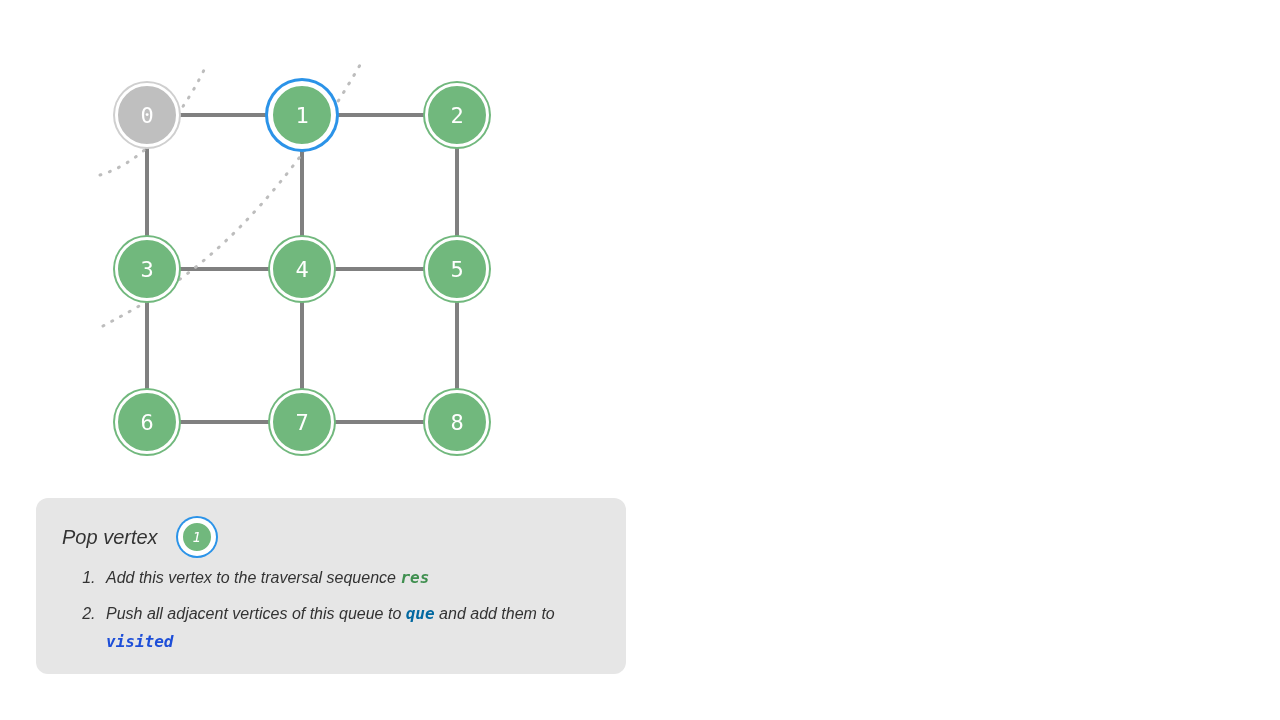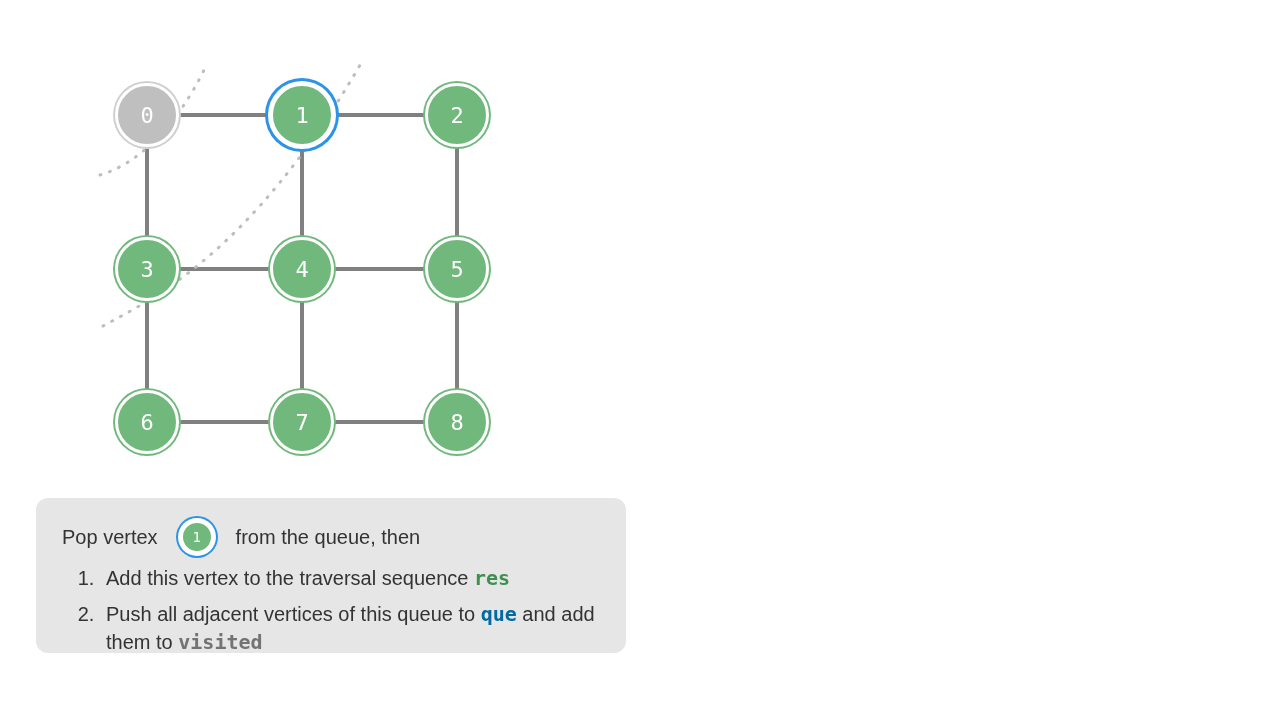--- a/index.html
+++ b/index.html
@@ -24,45 +24,46 @@
     font-size:22px;color:#ffffff;
     background:#71b87d;border:3px solid #ffffff;
     box-shadow:0 0 0 2px #71b87d;
     z-index:3;
   }
   .node.gray{background:#bfbfbf;box-shadow:0 0 0 2px #cfcfcf;}
   .node.active{box-shadow:0 0 0 2px #ffffff,0 0 0 5px #2b93e8;}
 
   
   #instruction-card{
-    position:absolute;left:36px;top:498px;width:590px;height:155px;
+    position:absolute;left:36px;top:498px;width:590px;height:176px;
     background:#e6e6e6;border-radius:12px;box-sizing:border-box;
     padding:22px 26px 3px 26px;
+    font-style:italic;
   }
   .instr-head{
     font-size:20px;color:#333333;display:flex;align-items:center;gap:0;
     line-height:34px;
   }
   .badge-node{
     display:inline-flex;align-items:center;justify-content:center;
     width:28px;height:28px;border-radius:50%;
     background:#71b87d;border:3px solid #ffffff;
     box-shadow:0 0 0 2px #ffffff,0 0 0 4px #2b93e8;
     color:#fff;font-family:"DejaVu Sans Mono","Liberation Mono",monospace;
     font-size:14px;margin:0 22px;vertical-align:middle;
   }
   ol.instr-list{
-    margin:10px 0 0 0;padding:0 0 0 38px;font-size:20px;color:#333;
+    margin:10px 0 0 0;padding:0 0 0 38px;font-size:16px;color:#333;
     line-height:28px;
   }
   ol.instr-list li{margin-bottom:8px;padding-left:6px;}
   .code{font-family:"DejaVu Sans Mono","Liberation Mono",monospace;font-weight:bold;}
   .code-res{color:#3f8f4f;}
   .code-que{color:#0369a1;}
-  .code-visited{color:#737373;}
+  .code-visited{color:#1d4ed8;}
 
   
   #right-panel{position:absolute;left:640px;top:0;width:640px;height:720px;}
 </style>
 </head>
 <body>
 
 <div class="stage">
 
   <div id="graph-panel">
@@ -97,21 +98,20 @@
         <div class="node" style="left: 425px; top: 237px;">5</div>
         <div class="node" style="left: 115px; top: 390px;">6</div>
         <div class="node" style="left: 270px; top: 390px;">7</div>
         <div class="node" style="left: 425px; top: 390px;">8</div>
       </div>
 
     <div id="instruction-card">
       <div class="instr-head">
         <span>Pop vertex</span>
         <span class="badge-node">1</span>
-        <span>from the queue, then</span>
       </div>
       <ol class="instr-list">
         <li>
           <span>Add this vertex to the traversal sequence </span><span class="code code-res">res</span>
         </li>
         <li>
           <span>Push all adjacent vertices of this queue to </span><span class="code code-que">que</span><span> and add them to </span><span class="code code-visited">visited</span>
         </li>
       </ol>
     </div>

